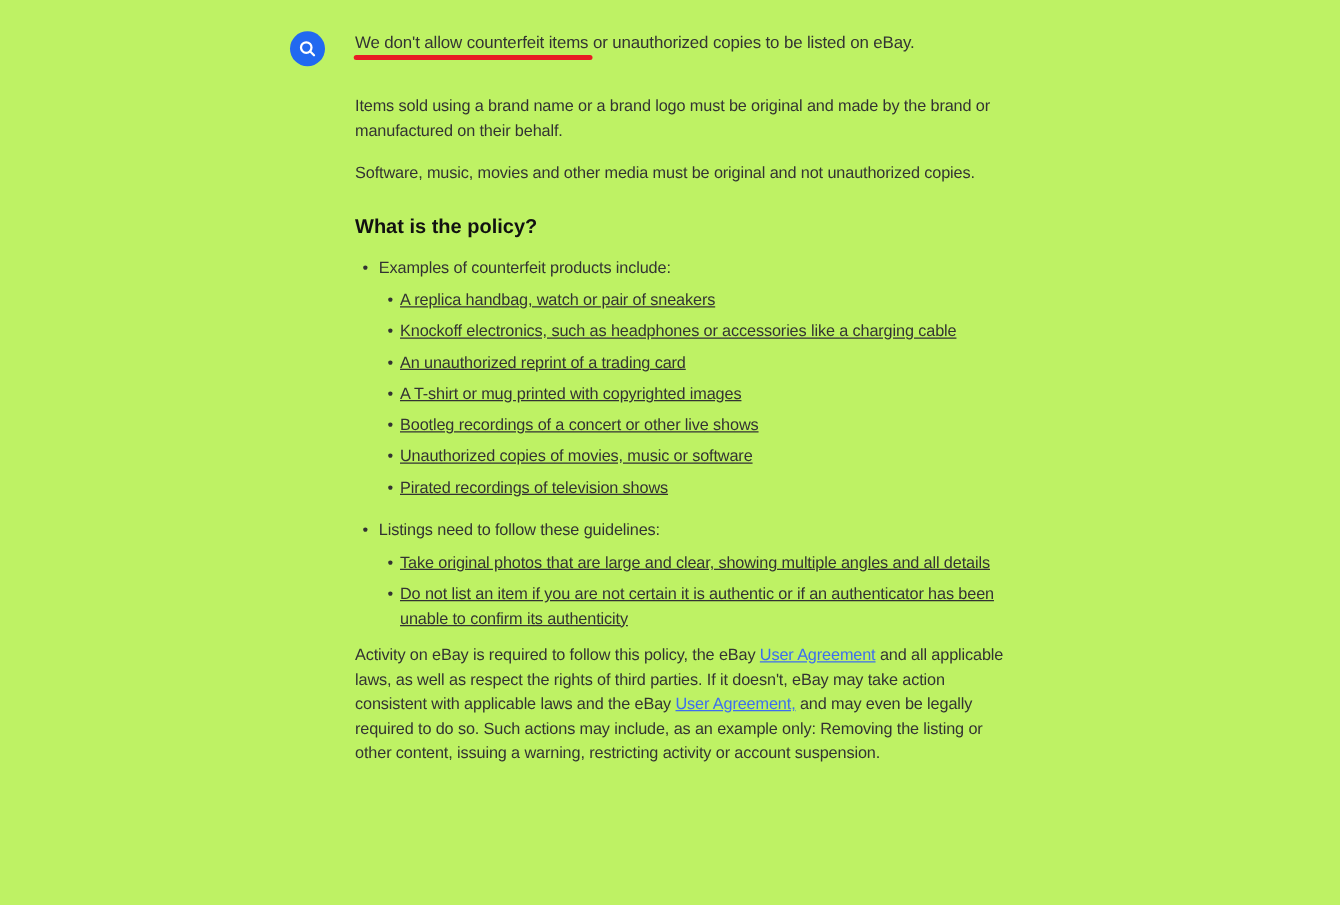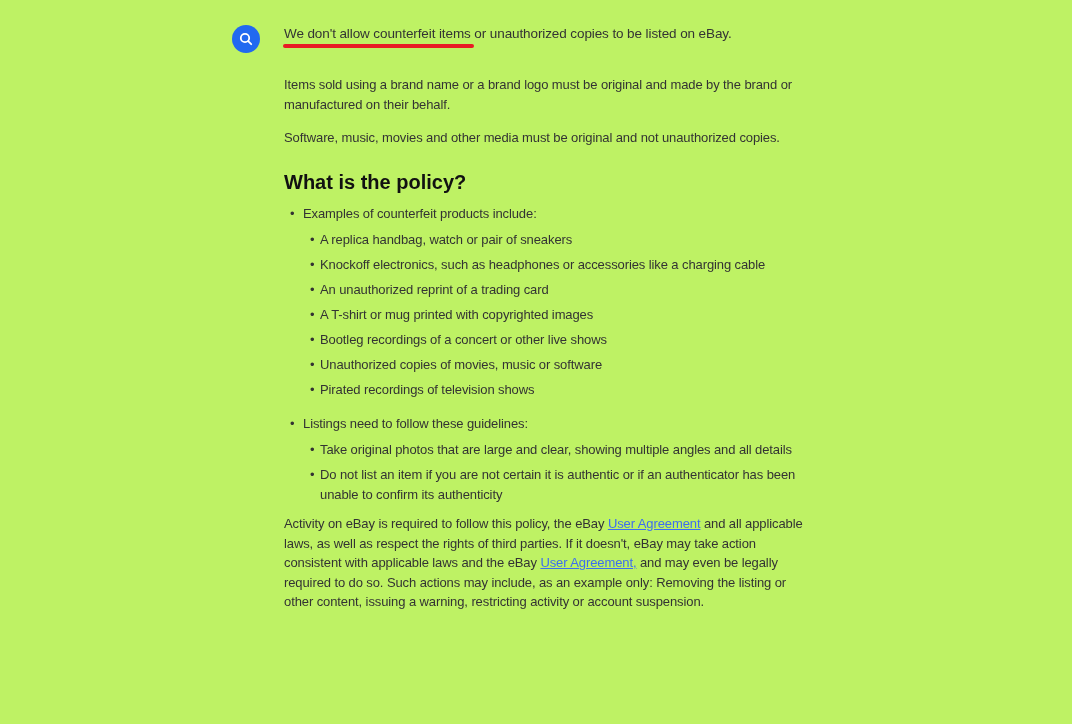--- a/index.html
+++ b/index.html
@@ -60,21 +60,21 @@
     height: 4px;
     background: #e81c24;
     border-radius: 2px;
     pointer-events: none;
   }
 
   .para { margin: 0 0 14px 0; }
   .para.last-intro { margin: 0 0 22px 0; }
 
   h2.policy-heading {
-    font-size: 20px;
+    font-size: 16px;
     line-height: 24px;
     font-weight: bold;
     color: #111111;
     margin: 0 0 10px 0;
     letter-spacing: 0;
   }
 
   .policy-para { margin: 0 0 16px 0; }
   .box-annot {
     position: relative;
@@ -102,20 +102,21 @@
     content: "\2022";
     position: absolute;
     left: 6px;
     top: 0;
     color: #333333;
   }
   ul.sub-list {
     list-style: none;
     margin: 7px 0 0 0;
     padding: 0;
+    text-decoration: underline;
   }
   ul.sub-list > li {
     position: relative;
     padding-left: 17px;
     margin-bottom: 5.5px;
   }
   ul.sub-list > li::before {
     content: "\2022";
     position: absolute;
     left: 7px;

